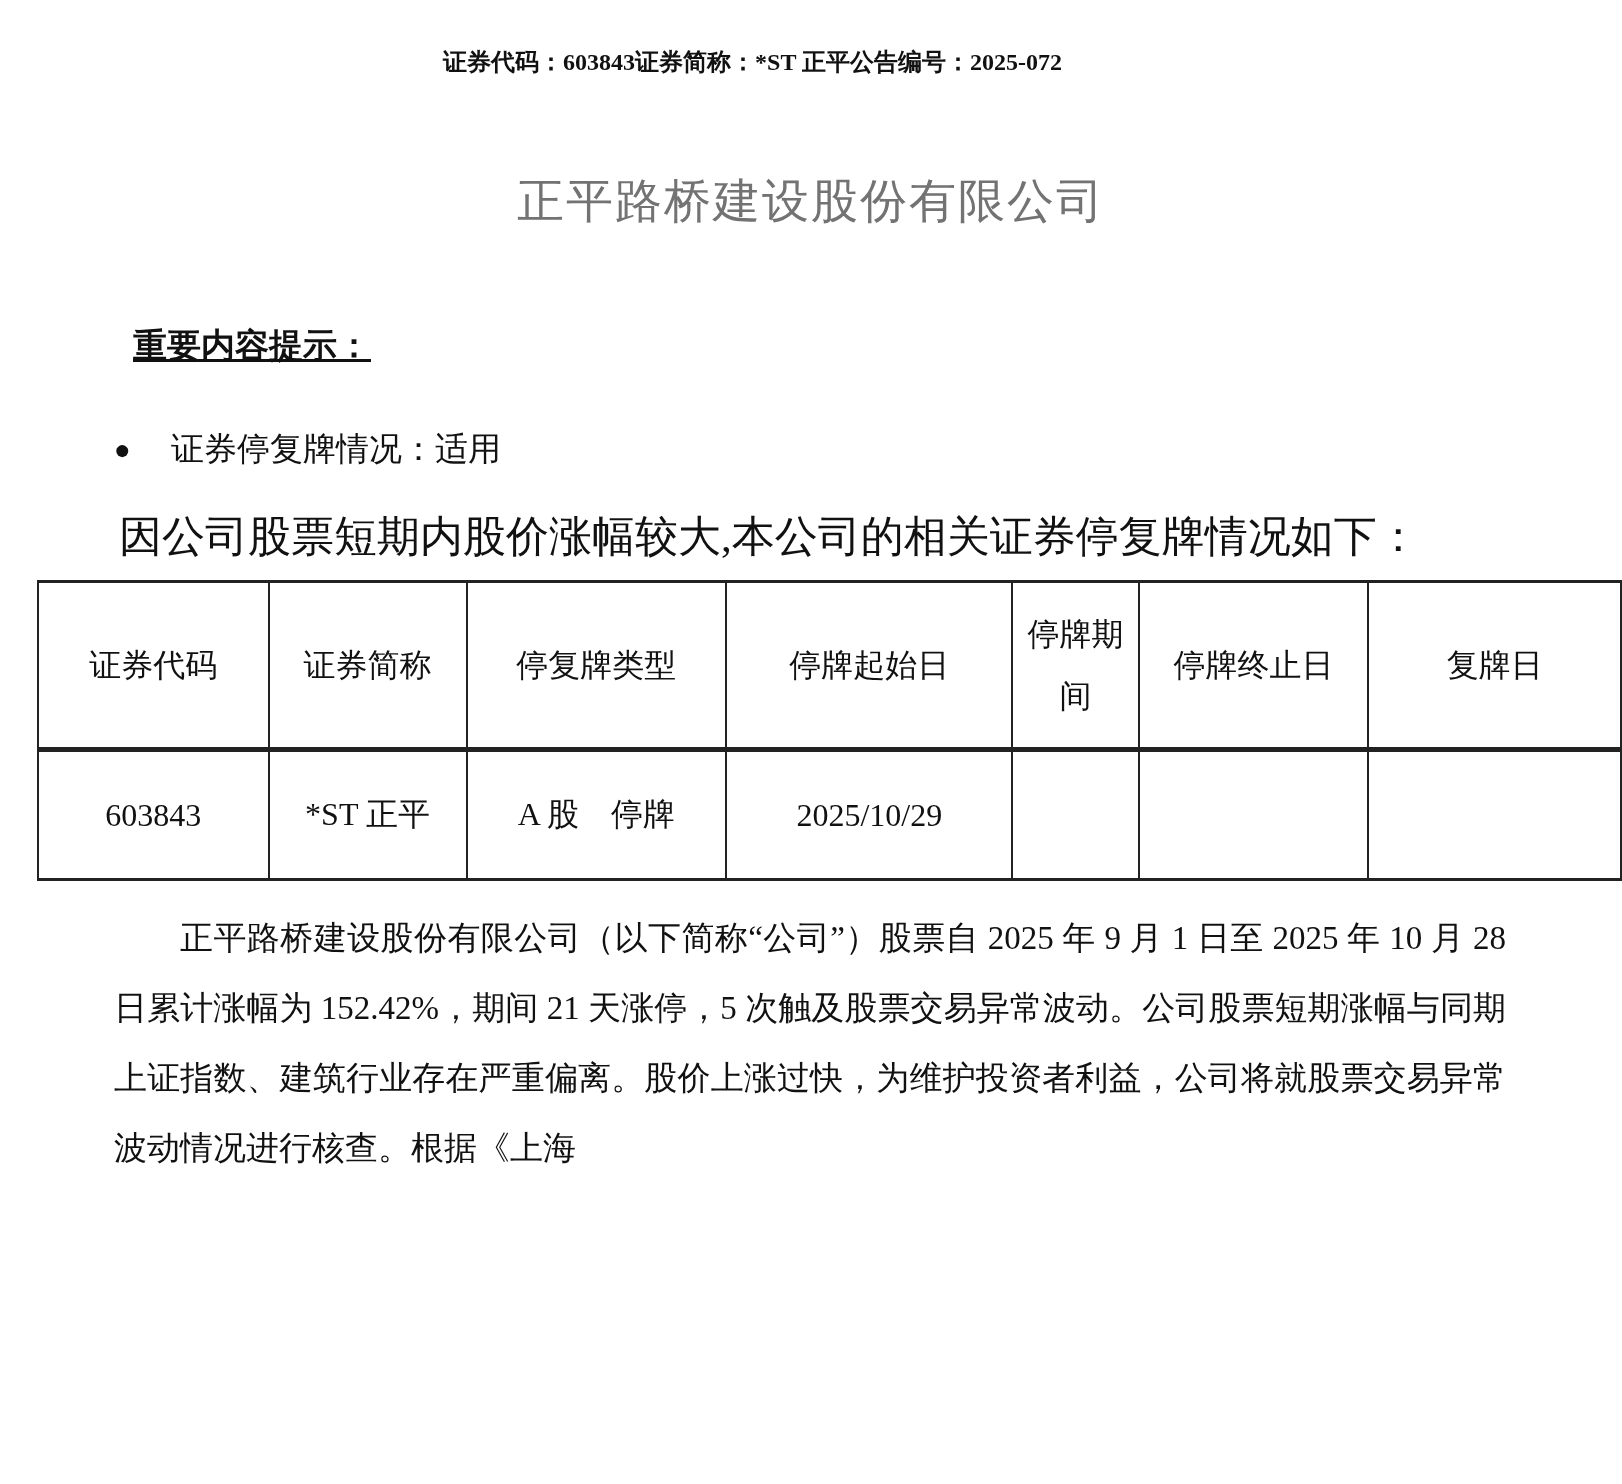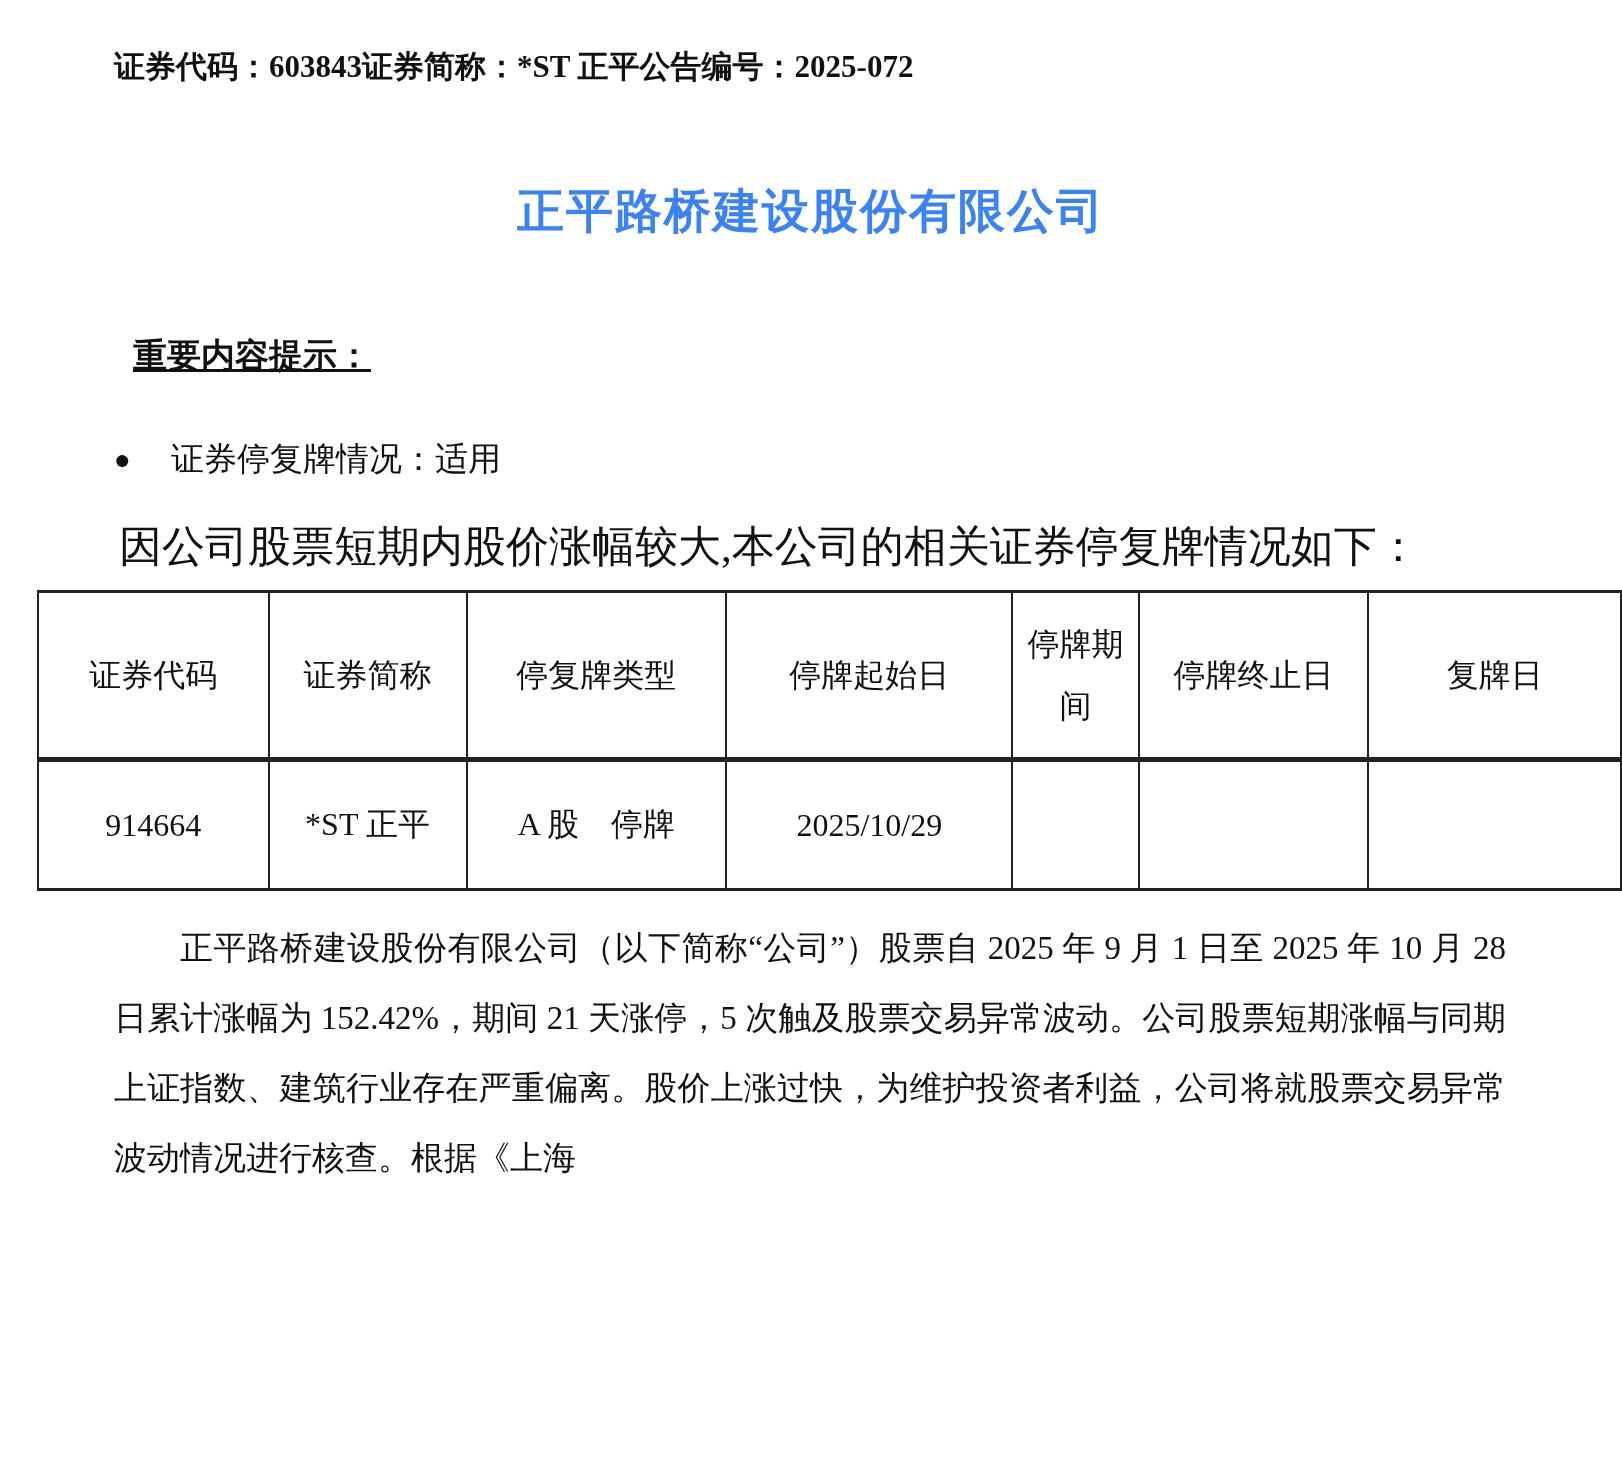--- a/index.html
+++ b/index.html
@@ -17,37 +17,37 @@
     position: relative;
     width: 1622px;
     height: 1484px;
     overflow: hidden;
     background: #ffffff;
   }
 
   
   .doc-header {
     display: flex;
-    justify-content: flex-start;
+    justify-content: center;
     width: 1277px;
     margin: 46px 0 0 114px;
-    font-size: 31px;
+    font-size: 24px;
     font-weight: bold;
     white-space: nowrap;
   }
 
   
   .title-company {
     margin-top: 92px;
     text-align: center;
     font-family: "Liberation Sans", "DejaVu Sans", sans-serif;
-    font-weight: bold;
+    font-weight: normal;
     font-size: 47px;
     letter-spacing: 2px;
-    color: #3b82f6;
+    color: #737373;
   }
   .title-subject {
     margin-top: 60px;
     text-align: center;
     font-family: "Liberation Sans", "DejaVu Sans", sans-serif;
     font-weight: bold;
     font-size: 47px;
     letter-spacing: 1px;
     color: #e63c23;
   }
@@ -165,21 +165,21 @@
         <th class="col-name">证券简称</th>
         <th class="col-type">停复牌类型</th>
         <th class="col-start">停牌起始日</th>
         <th class="col-period">停牌期间</th>
         <th class="col-end">停牌终止日</th>
         <th class="col-resume">复牌日</th>
       </tr>
     </thead>
     <tbody>
       <tr>
-        <td class="cell-left">914664</td>
+        <td class="cell-left">603843</td>
         <td>*ST 正平</td>
         <td class="cell-left">A 股　停牌</td>
         <td>2025/10/29</td>
         <td></td>
         <td></td>
         <td></td>
       </tr>
     </tbody>
   </table>
 

